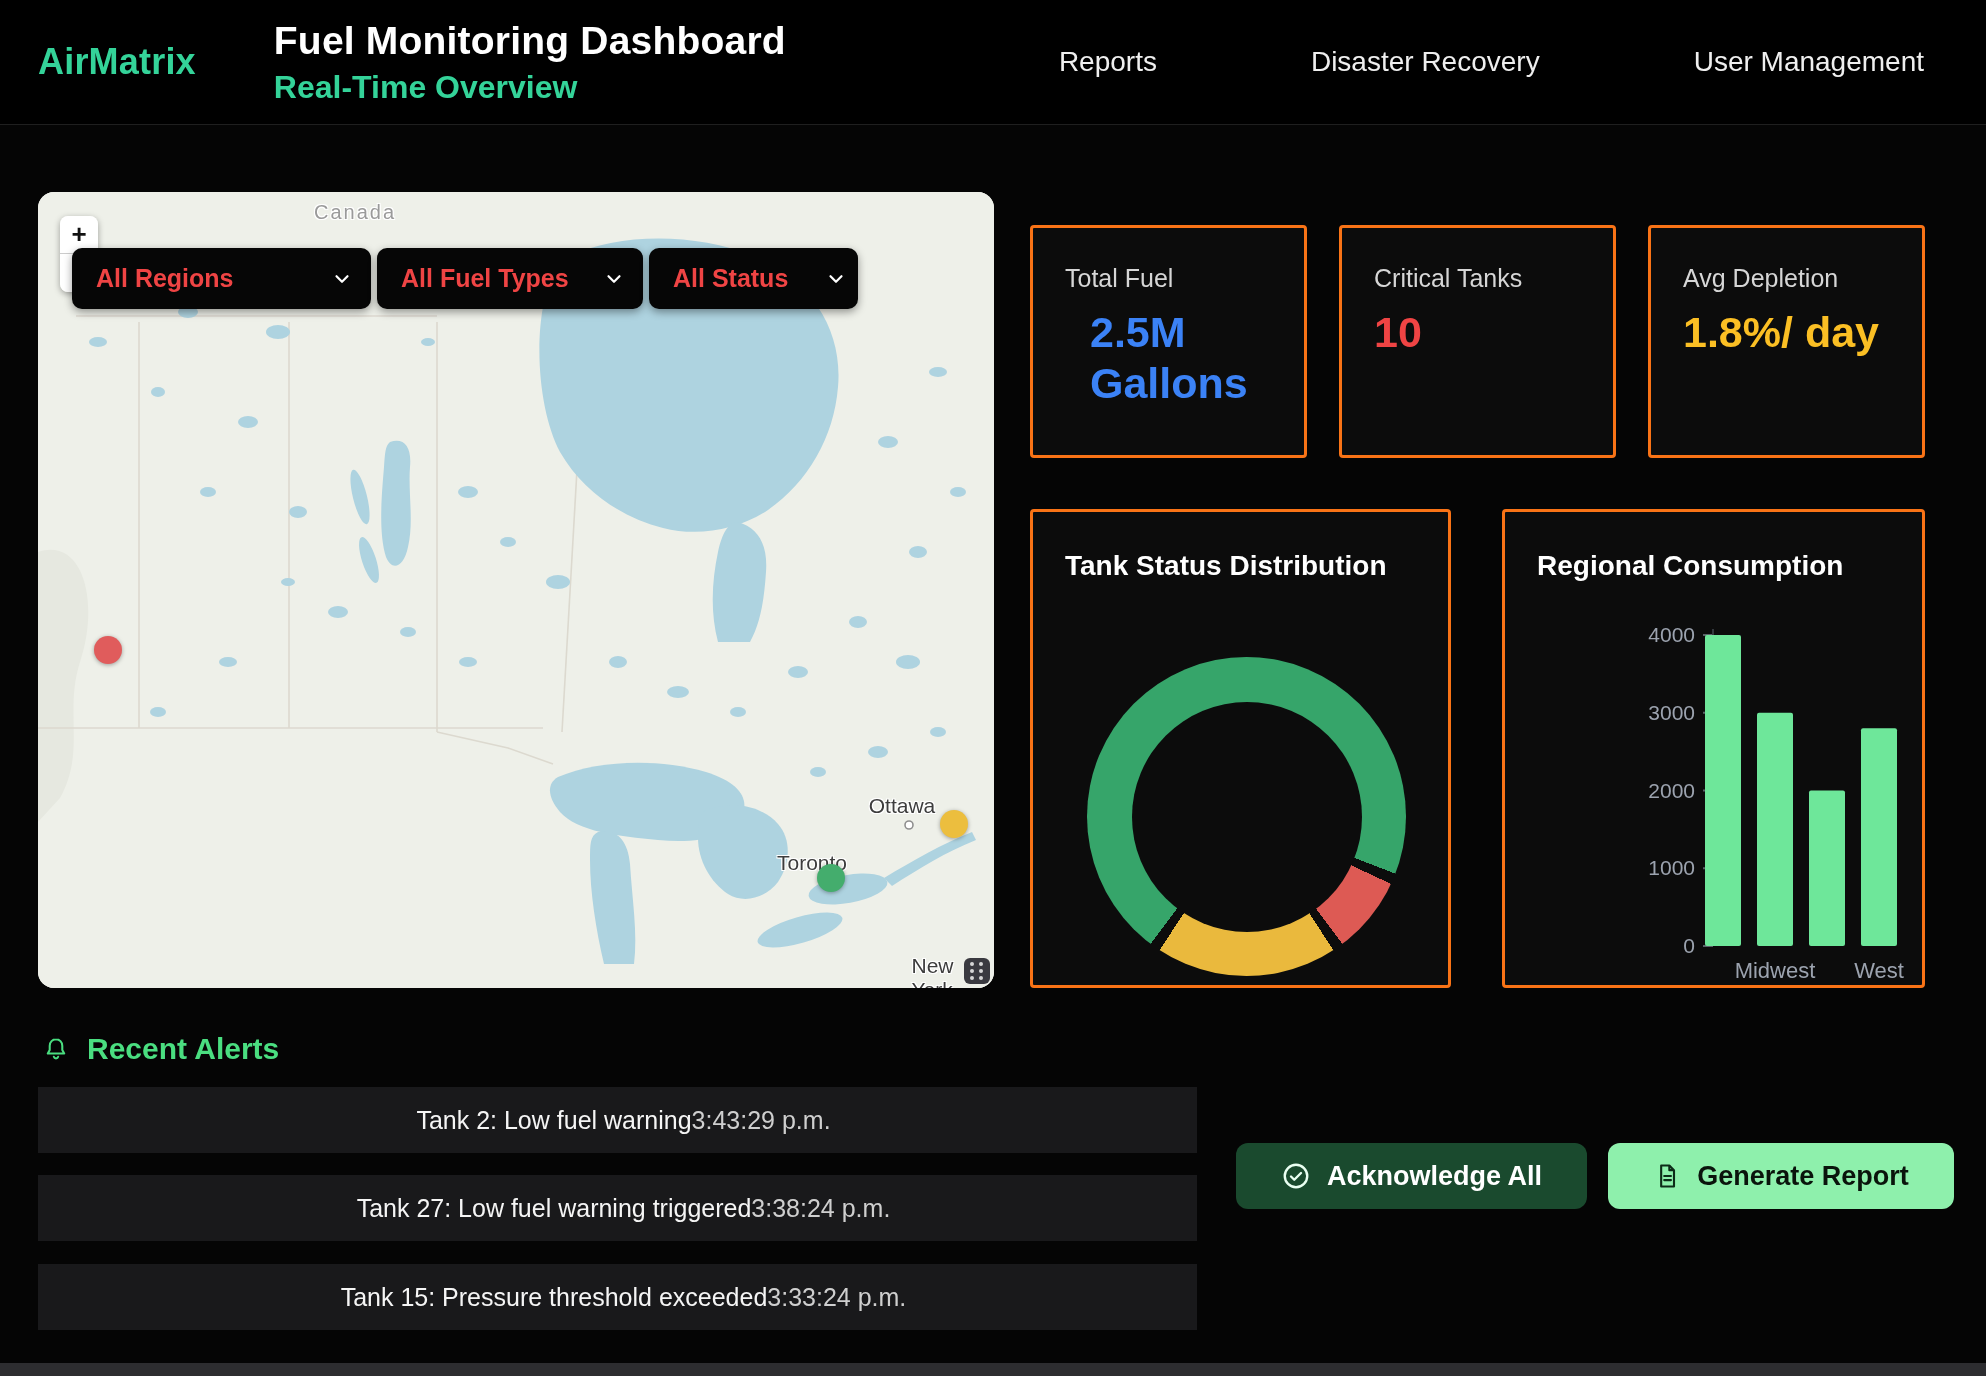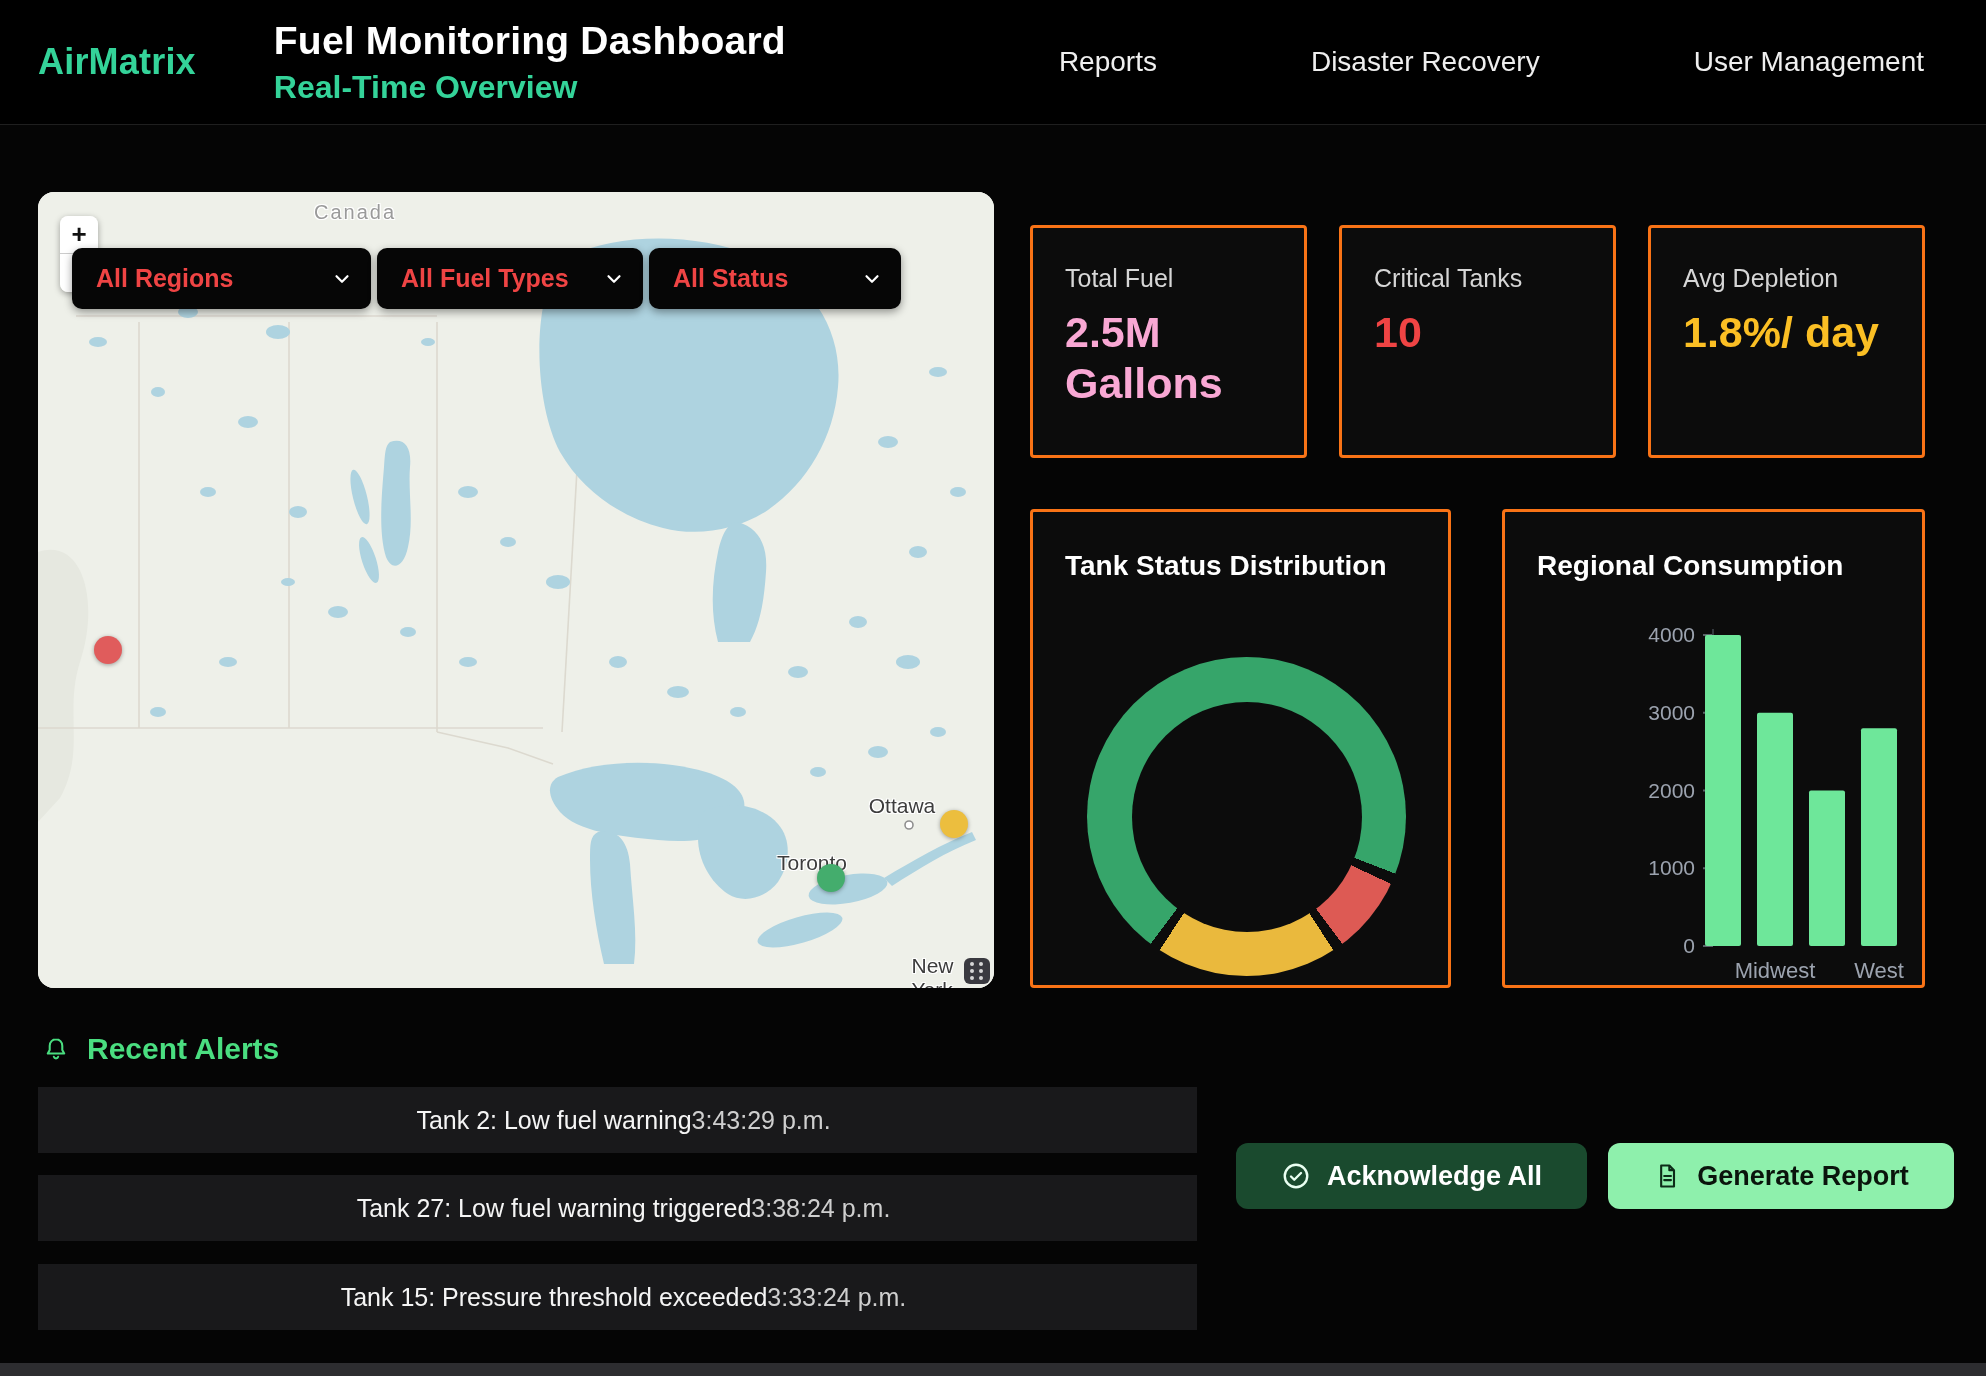--- a/index.html
+++ b/index.html
@@ -31,21 +31,21 @@
   .zoom-ctrl { position:absolute; left:22px; top:24px; width:38px; border-radius:8px; overflow:hidden;
                box-shadow:0 2px 6px rgba(0,0,0,.35); z-index:5; }
   .zoom-btn { width:38px; height:38px; background:#fff; color:#111; font-size:26px; font-weight:700;
               display:flex; align-items:center; justify-content:center; cursor:pointer; }
   .zoom-btn:first-child { border-bottom:1px solid #ccc; }
   .filter-row { position:absolute; left:34px; top:56px; display:flex; gap:6px; z-index:10; }
   .dropdown { height:61px; background:#060606; border-radius:10px; display:flex; align-items:center;
               justify-content:space-between; padding:0 18px 0 24px; cursor:pointer;
               box-shadow:0 3px 8px rgba(0,0,0,.4); }
   .dropdown span { color:#ef4444; font-size:25px; font-weight:700; white-space:nowrap; }
-  .dd-regions { width:299px; } .dd-fuel { width:266px; } .dd-status { width:252px;gap:23px; }
+  .dd-regions { width:299px; } .dd-fuel { width:266px; } .dd-status { width:209px;gap:23px; }
   .chev { margin-left:14px; flex:none; }
   .drag-handle { position:absolute; right:4px; bottom:4px; width:26px; height:26px; background:#3a3a40;
                  border-radius:6px; display:grid; grid-template-columns:repeat(2,6px); gap:3px;
                  align-content:center; justify-content:center; cursor:grab; }
   .drag-handle i { width:4px; height:4px; border-radius:50%; background:#d6d6d6; }
 
   
   .stats-row { position:absolute; left:1030px; top:100px; width:895px; height:233px;
                display:grid; grid-template-columns:1fr 1fr 1fr; gap:32px; }
   .card { background:#0c0c0c; border:3px solid #f97316; border-radius:4px; }
@@ -217,21 +217,21 @@
         <i></i>
         <i></i>
         <i></i>
         <i></i>
     </div>
   </div>
 
   <div class="stats-row">
     <div class="card stat-card">
       <div class="stat-label">Total Fuel</div>
-      <div class="stat-value" style="color: #f9a8d4;">2.5M Gallons</div>
+      <div class="stat-value" style="color: #3b82f6; margin-left: 25px;">2.5M Gallons</div>
     </div>
     <div class="card stat-card">
       <div class="stat-label">Critical Tanks</div>
       <div class="stat-value" style="color: rgb(239, 68, 68);">10</div>
     </div>
     <div class="card stat-card">
       <div class="stat-label">Avg Depletion</div>
       <div class="stat-value" style="color: rgb(251, 191, 36);">1.8%/ day</div>
     </div>
   </div>

